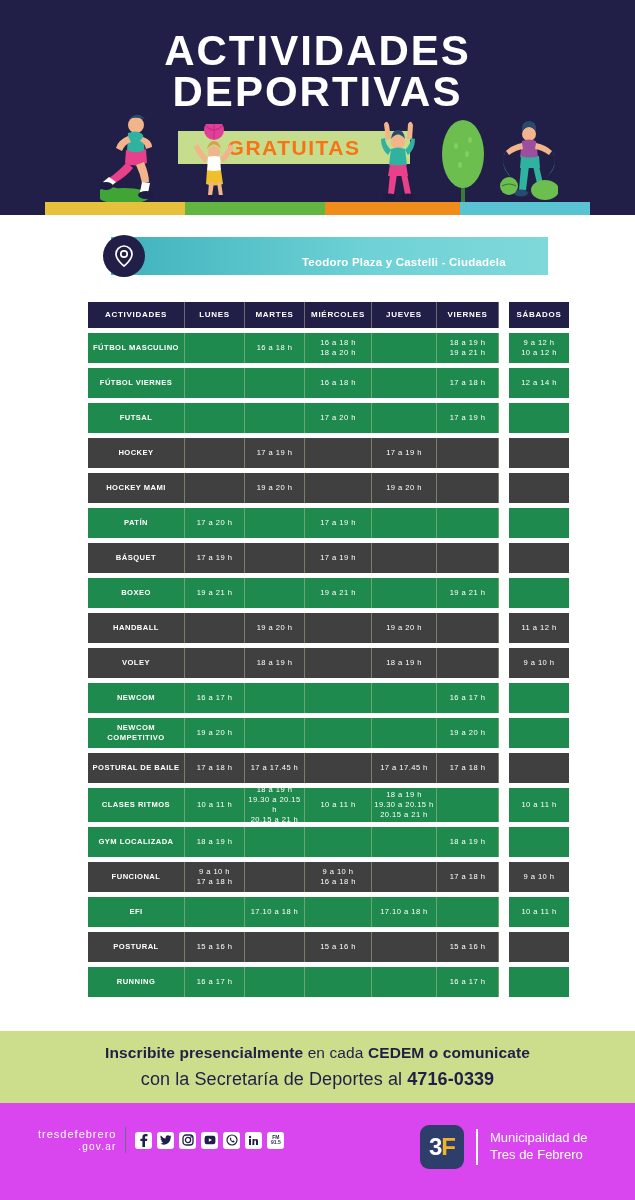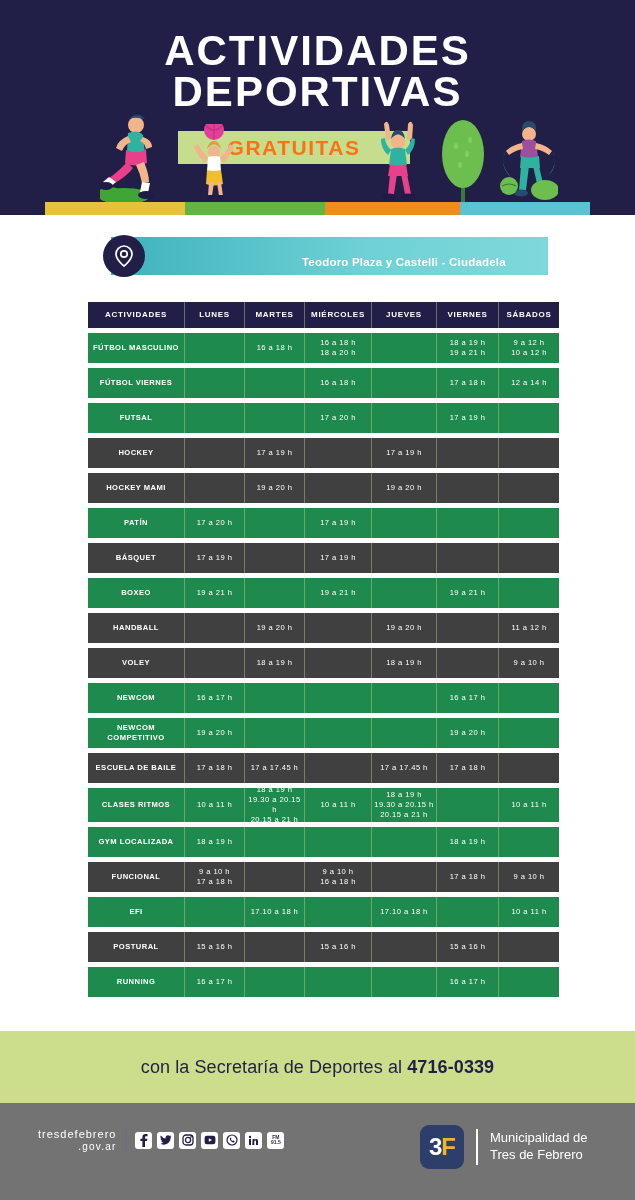--- a/index.html
+++ b/index.html
@@ -96,21 +96,21 @@
   .row { display: flex; width: 461px; margin-bottom: 5px; }
   .row > div {
     color: #ffffff;
     font-size: 7.6px;
     letter-spacing: .45px;
     display: flex; align-items: center; justify-content: center;
     text-align: center;
     line-height: 1.35;
     border-right: 1px solid rgba(200,200,150,.45);
   }
-  .row > div:last-child { border-right: none; }
+  .row > div:last-child { border-right: none; margin-left: 10px; }
   .c-act { width: 97px; flex: 0 0 97px; font-weight: bold; }
   .c-day { width: 60px; flex: 0 0 60px; }
   .c-mie { width: 67px; flex: 0 0 67px; }
   .c-jue { width: 65px; flex: 0 0 65px; }
   .c-vie { width: 62px; flex: 0 0 62px; }
   .c-sab { width: 60px; flex: 0 0 60px; }
 
   .head-row > div { height: 26px; background: #211f47; font-weight: bold; font-size: 8px; letter-spacing: .7px; }
   .r-dark > div { background: #404040; height: 30px; }
   .r-green > div { background: #1f8a4d; height: 30px; }
@@ -126,21 +126,21 @@
     color: #211f47;
   }
   .cta-l1 { font-size: 15.5px; letter-spacing: .1px; margin-bottom: 7px; }
   .cta-l2 { font-size: 18px; letter-spacing: .1px; }
   .cta b { font-weight: bold; }
 
   
   .footer {
     position: absolute; left: 0; top: 1103px;
     width: 635px; height: 97px;
-    background: #737373;
+    background: #d946ef;
   }
   .foot-left { position: absolute; left: 38px; top: 24px; display: flex; align-items: center; }
   .site { color: #ffffff; font-size: 11px; line-height: 1.15; text-align: right; letter-spacing: 1px; }
   .site .dom { display: block; font-size: 10px; letter-spacing: 1.2px; }
   .vdiv { width: 1px; height: 26px; background: #6a6a8c; margin: 0 9px; }
   .socials { display: flex; gap: 5px; align-items: center; }
   .sico {
     width: 17px; height: 17px; background: #ffffff; border-radius: 3px;
     display: flex; align-items: center; justify-content: center;
     color: #211f47; font-size: 10px; font-weight: bold;
@@ -382,21 +382,21 @@
         <div class="row r-green">
           <div class="c-act">NEWCOM<br>COMPETITIVO</div>
           <div class="c-day">19 a 20 h</div>
           <div class="c-day"></div>
           <div class="c-mie"></div>
           <div class="c-jue"></div>
           <div class="c-vie">19 a 20 h</div>
           <div class="c-sab"></div>
         </div>
         <div class="row r-dark">
-          <div class="c-act">ESCUELA DE BAILE</div>
+          <div class="c-act">POSTURAL DE BAILE</div>
           <div class="c-day">17 a 18 h</div>
           <div class="c-day">17 a 17.45 h</div>
           <div class="c-mie"></div>
           <div class="c-jue">17 a 17.45 h</div>
           <div class="c-vie">17 a 18 h</div>
           <div class="c-sab"></div>
         </div>
         <div class="row r-green r-tall">
           <div class="c-act">CLASES RITMOS</div>
           <div class="c-day">10 a 11 h</div>
@@ -448,20 +448,23 @@
           <div class="c-day"></div>
           <div class="c-mie"></div>
           <div class="c-jue"></div>
           <div class="c-vie">16 a 17 h</div>
           <div class="c-sab"></div>
         </div>
       </div>
   </div>
 
   <div class="cta">
+    <div class="cta-l1">
+      <b>Inscribite presencialmente</b><span> en cada </span><b>CEDEM o comunicate</b>
+    </div>
     <div class="cta-l2">
       <span>con la Secretaría de Deportes al </span><b>4716-0339</b>
     </div>
   </div>
 
   <div class="footer">
     <div class="foot-left">
       <div class="site">
         <span>tresdefebrero</span>
         <span class="dom">.gov.ar</span>

